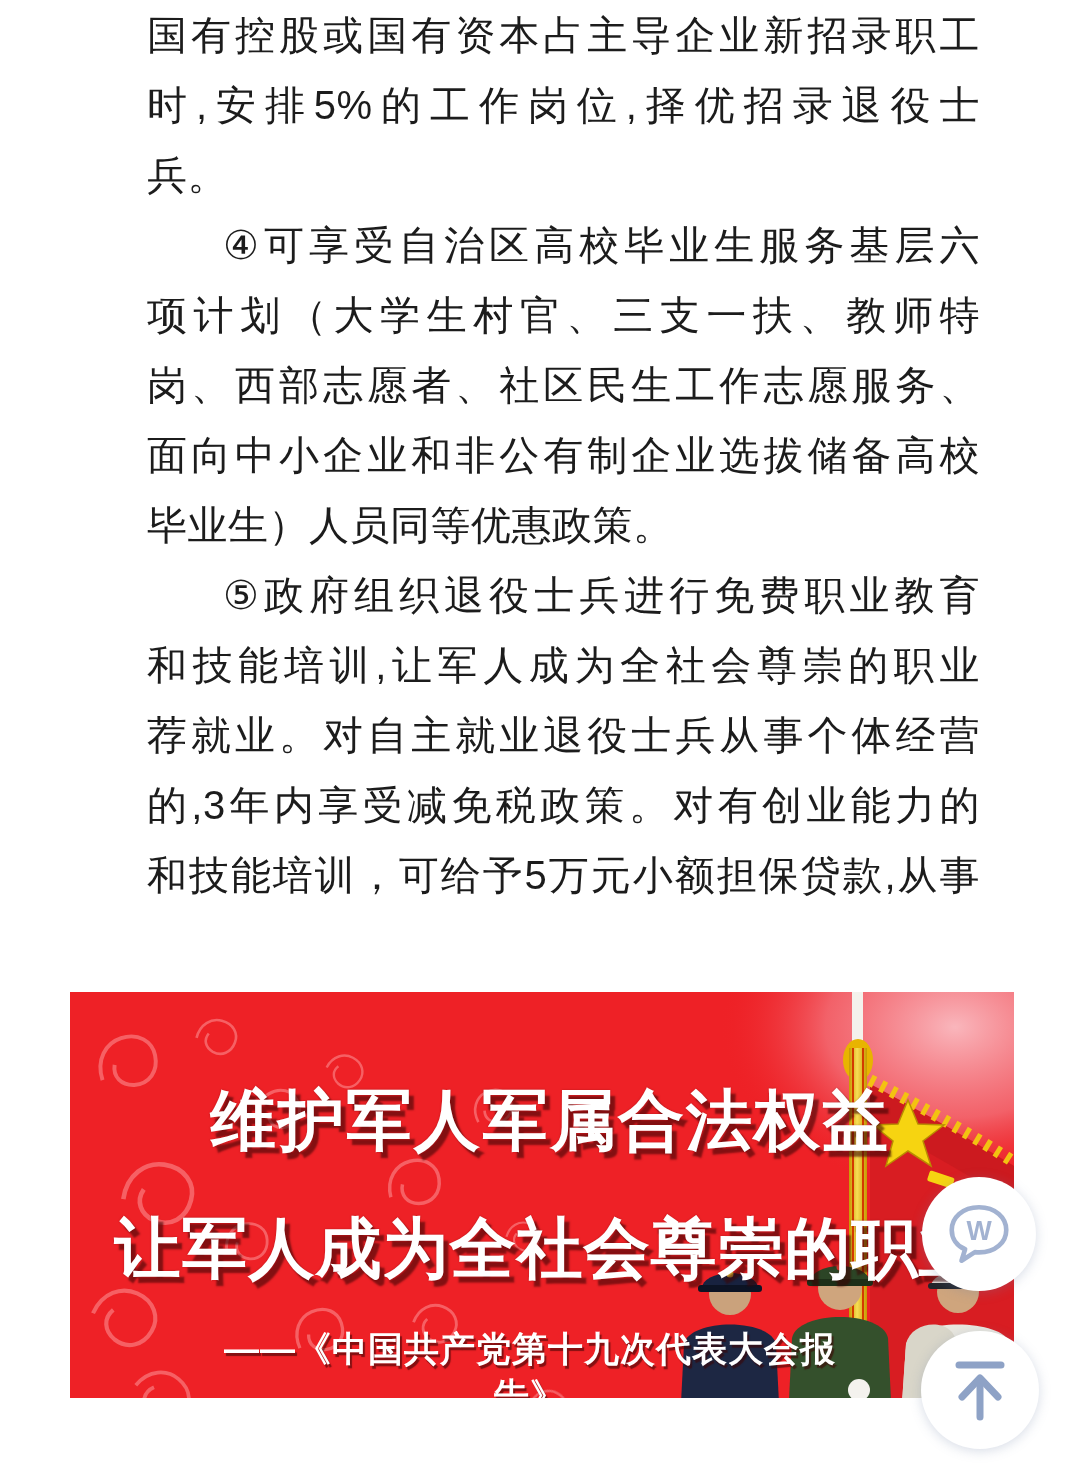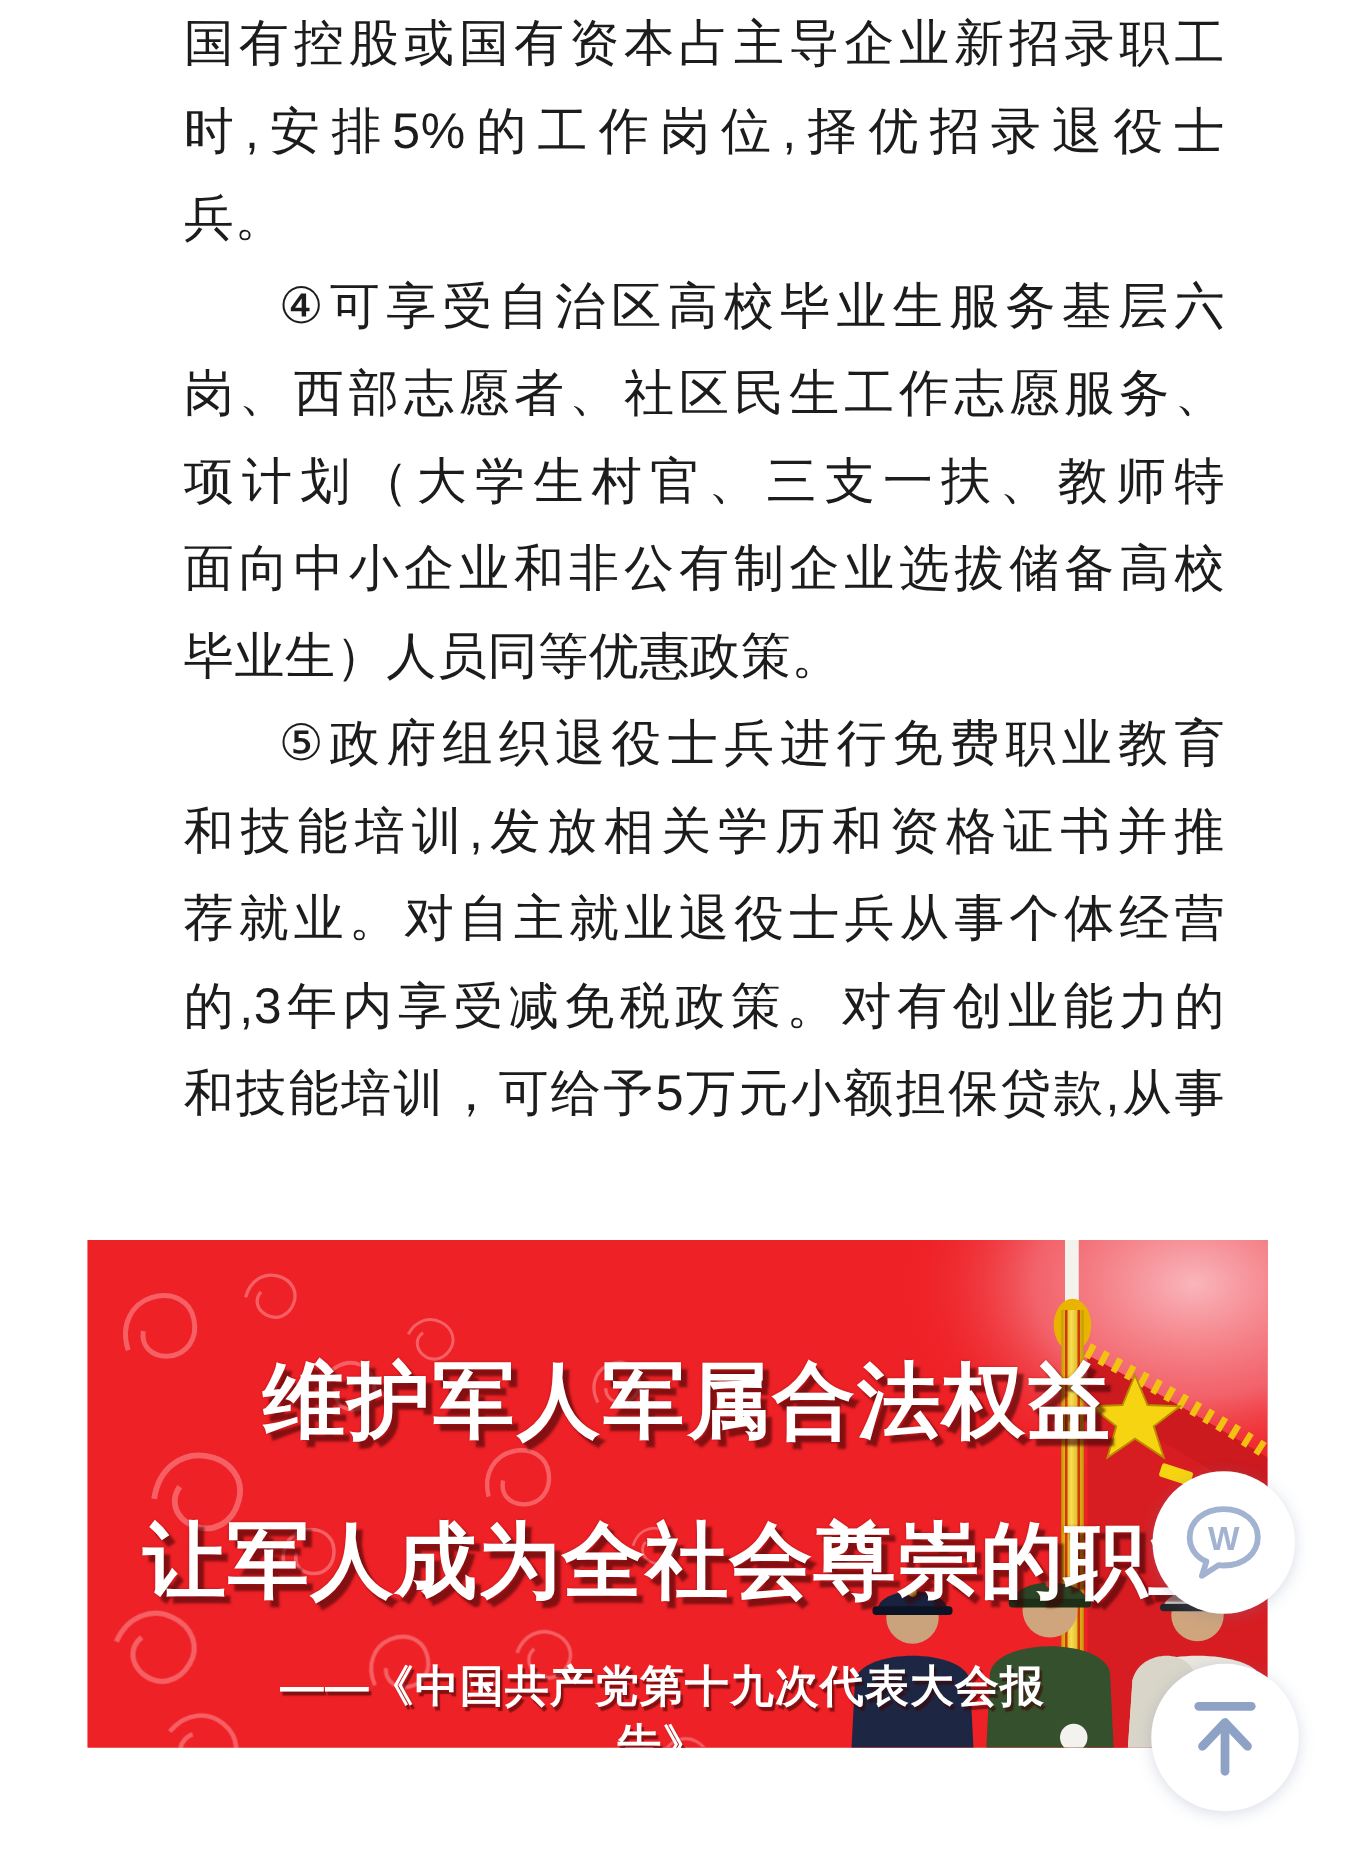--- a/index.html
+++ b/index.html
@@ -39,26 +39,26 @@
 </head>
 <body>
 
 <div id="stage">
 
   <div id="article">
       <div class="line fill">国有控股或国有资本占主导企业新招录职工</div>
       <div class="line fill">时,安排5%的工作岗位,择优招录退役士</div>
       <div class="line">兵。</div>
       <div class="line fill ind">④可享受自治区高校毕业生服务基层六</div>
+      <div class="line fill">项计划（大学生村官、三支一扶、教师特</div>
       <div class="line fill">岗、西部志愿者、社区民生工作志愿服务、</div>
-      <div class="line fill">项计划（大学生村官、三支一扶、教师特</div>
       <div class="line fill">面向中小企业和非公有制企业选拔储备高校</div>
       <div class="line">毕业生）人员同等优惠政策。</div>
       <div class="line fill ind">⑤政府组织退役士兵进行免费职业教育</div>
-      <div class="line fill">和技能培训,发放相关学历和资格证书并推</div>
+      <div class="line fill">和技能培训,让军人成为全社会尊崇的职业</div>
       <div class="line fill">荐就业。对自主就业退役士兵从事个体经营</div>
       <div class="line fill">的,3年内享受减免税政策。对有创业能力的</div>
       <div class="line fill">和技能培训，可给予5万元小额担保贷款,从事</div>
     </div>
 
   <div id="banner">
     <svg class="bg" width="944" height="470" viewBox="0 0 944 470">
       <defs>
         <radialGradient id="pinkg" cx="50%" cy="50%" r="50%">
           <stop offset="0%" stop-color="rgba(250,190,196,0.95)"></stop>

